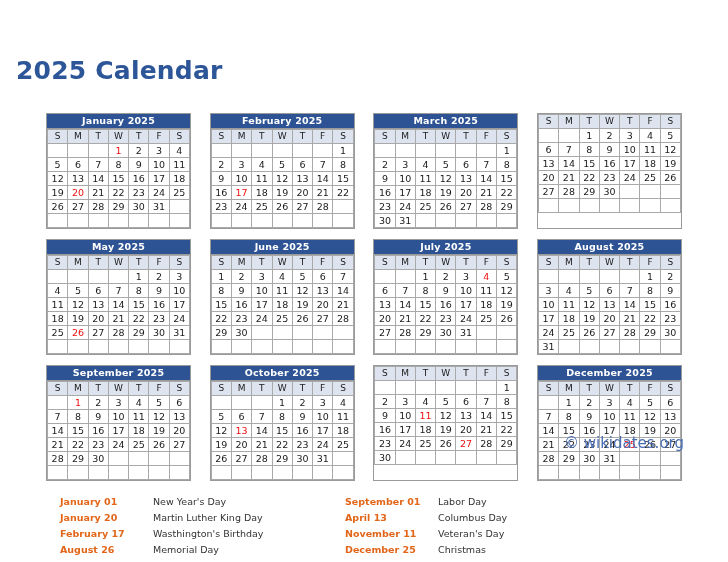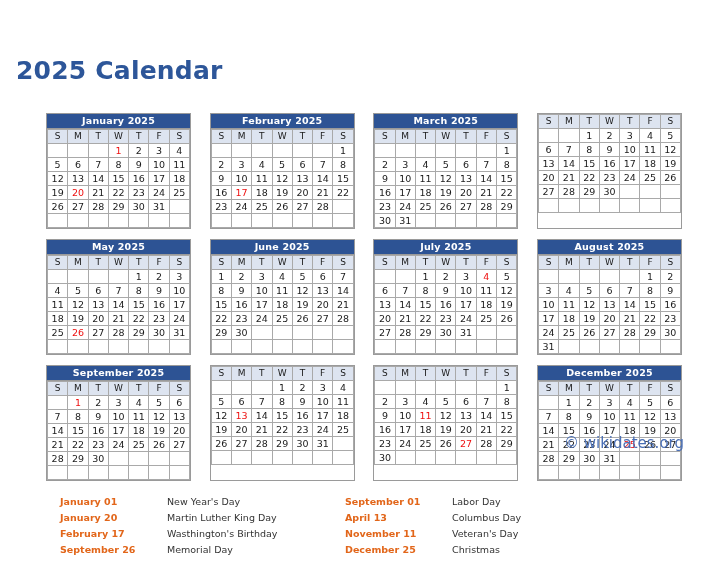--- a/index.html
+++ b/index.html
@@ -110,21 +110,21 @@
   .legend-col.right { width: 280px; }
   .legend-item {
     display: flex;
     font-size: 9.5px;
     line-height: 14px;
     font-family: "DejaVu Sans", sans-serif;
   }
   .legend-date {
     color: #e2661a;
     font-weight: bold;
-    width: 107px;
+    width: 93px;
     flex: none;
   }
   .legend-name {
     color: #333333;
   }
   .credit {
     position: absolute;
     right: 44px;
     top: 418px;
     font-size: 15px;
@@ -786,20 +786,21 @@
                 <td class="empty">&nbsp;</td>
                 <td class="empty">&nbsp;</td>
                 <td class="empty">&nbsp;</td>
                 <td class="empty">&nbsp;</td>
                 <td class="empty">&nbsp;</td>
               </tr>
             </tbody>
           </table>
         </div>
         <div class="month">
+          <div class="month-header">October 2025</div>
           <table class="month-table">
             <thead>
               <tr>
                 <th>S</th>
                 <th>M</th>
                 <th>T</th>
                 <th>W</th>
                 <th>T</th>
                 <th>F</th>
                 <th>S</th>
@@ -1017,21 +1018,21 @@
         </div>
         <div class="legend-item">
           <span class="legend-date">January 20</span>
           <span class="legend-name">Martin Luther King Day</span>
         </div>
         <div class="legend-item">
           <span class="legend-date">February 17</span>
           <span class="legend-name">Wasthington's Birthday</span>
         </div>
         <div class="legend-item">
-          <span class="legend-date">September 26</span>
+          <span class="legend-date">August 26</span>
           <span class="legend-name">Memorial Day</span>
         </div>
         <div class="legend-item">
           <span class="legend-date">July 04</span>
           <span class="legend-name">Independence Day</span>
         </div>
       </div>
     <div class="legend-col right">
         <div class="legend-item">
           <span class="legend-date">September 01</span>

